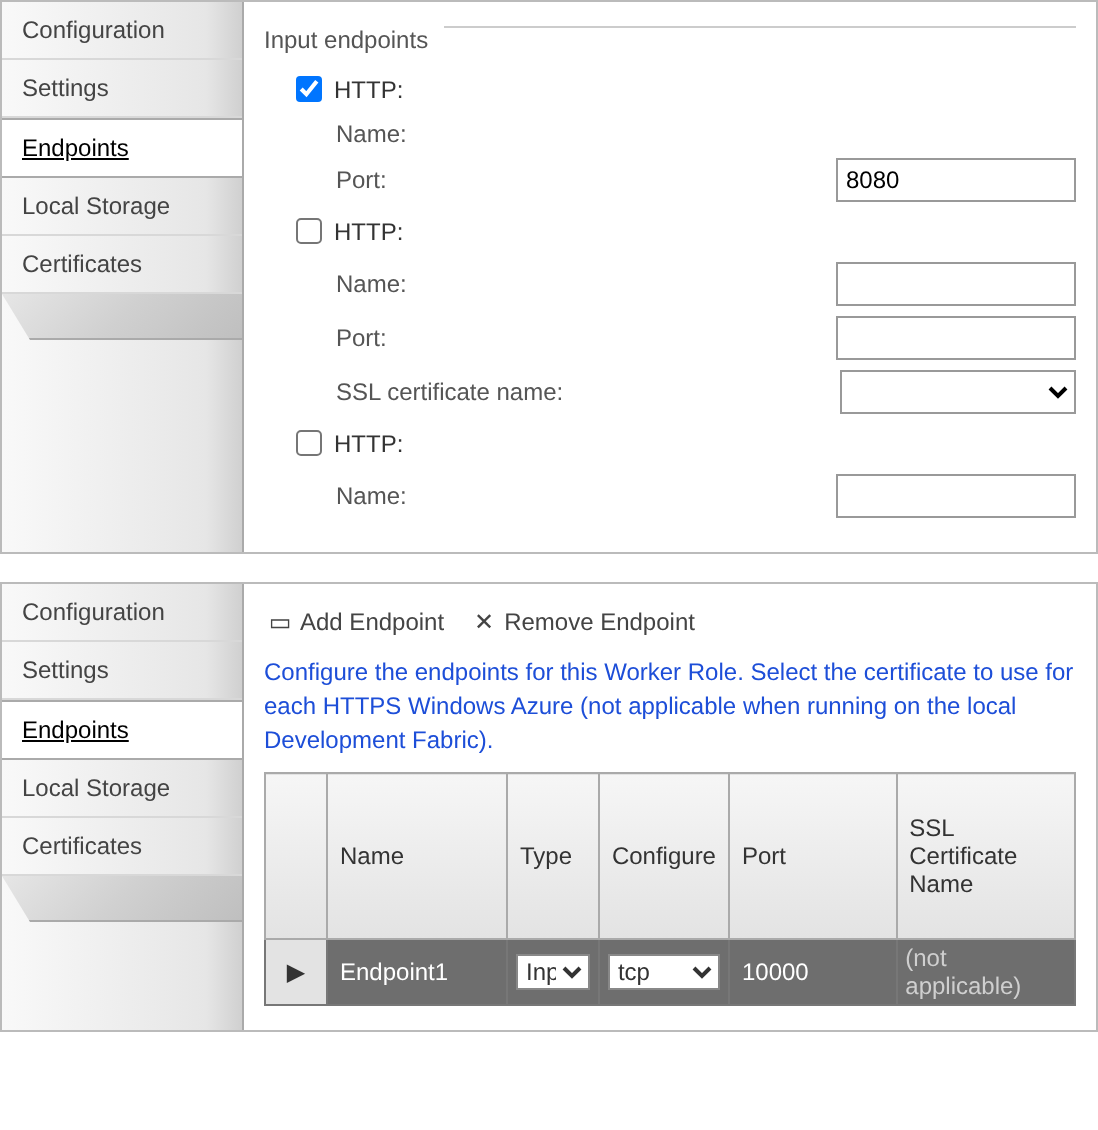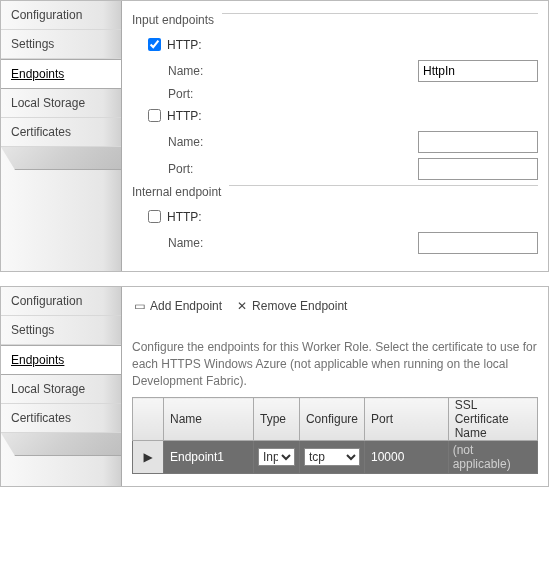--- a/index.html
+++ b/index.html
@@ -108,34 +108,34 @@
     color: #444;
   }
   .toolbar-btn {
     display: inline-flex;
     align-items: center;
     gap: 4px;
     cursor: pointer;
     color: #444;
   }
   .desc {
-    color: #737373;
+    color: #1d4ed8;
     line-height: 1.4;
-    margin: 18px 0 8px 0;
+    margin: 2px 0 8px 0;
   }
   table.grid {
     width: 100%;
     border-collapse: collapse;
     border: 1px solid #999;
     font-size: 12px;
   }
   table.grid th {
     background: linear-gradient(#f6f6f6, #e3e3e3);
     border: 1px solid #aaa;
-    padding: 0 6px;
+    padding: 20px 6px;
     text-align: left;
     font-weight: normal;
     color: #333;
   }
   table.grid td {
     border: 1px solid #777;
     padding: 2px 4px;
     background: #6e6e6e;
     color: #fff;
   }
@@ -200,44 +200,44 @@
       <span>Input endpoints</span>
       <span class="rule"></span>
     </div>
 
     <div class="check-row">
       <input type="checkbox" checked="" style="">
       <span>HTTP:</span>
     </div>
     <div class="field-row">
       <label>Name:</label>
-      <input type="text" value="HttpIn" style="">
     </div>
     <div class="field-row">
       <label>Port:</label>
+      <input type="text" value="8080" style="">
     </div>
 
     <div class="check-row">
       <input type="checkbox" style="">
       <span>HTTP:</span>
     </div>
     <div class="field-row">
       <label>Name:</label>
       <input type="text" value="" style="">
     </div>
     <div class="field-row">
       <label>Port:</label>
       <input type="text" value="" style="">
     </div>
-
-
-    <div class="group-header">
-      <span>Internal endpoint</span>
-      <span class="rule"></span>
-    </div>
+    <div class="field-row">
+      <label>SSL certificate name:</label>
+      <select><option></option></select>
+    </div>
+
+
 
     <div class="check-row">
       <input type="checkbox" style="">
       <span>HTTP:</span>
     </div>
     <div class="field-row">
       <label>Name:</label>
       <input type="text" value="" style="">
     </div>
   </div>

